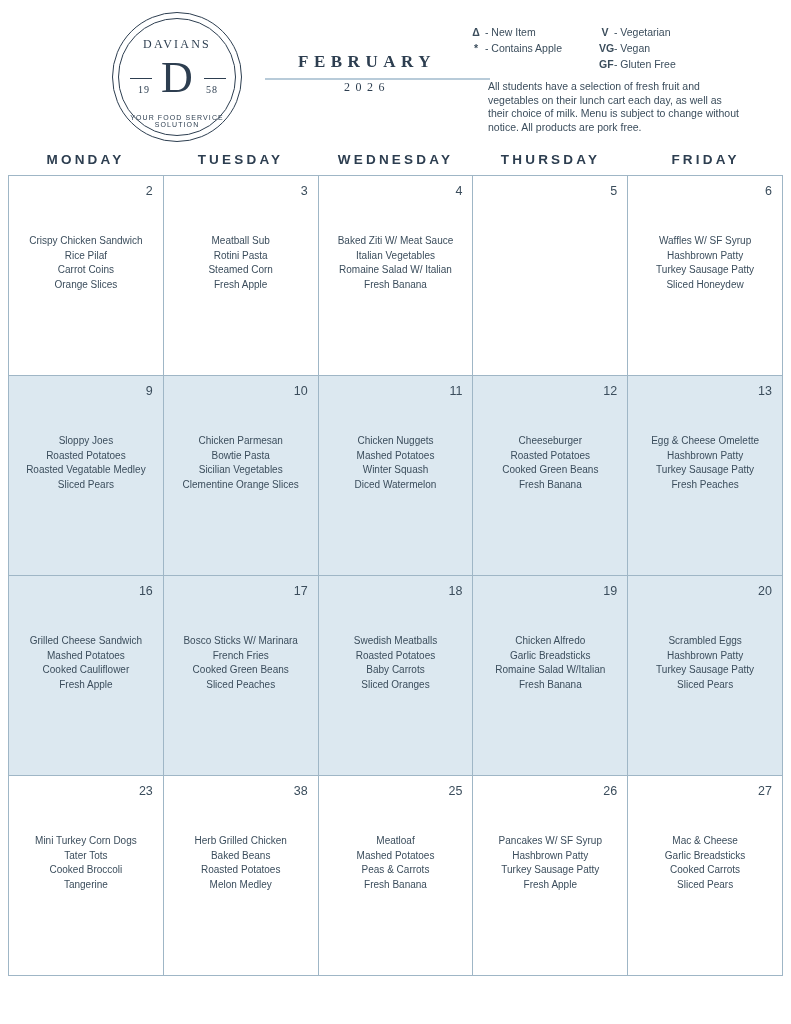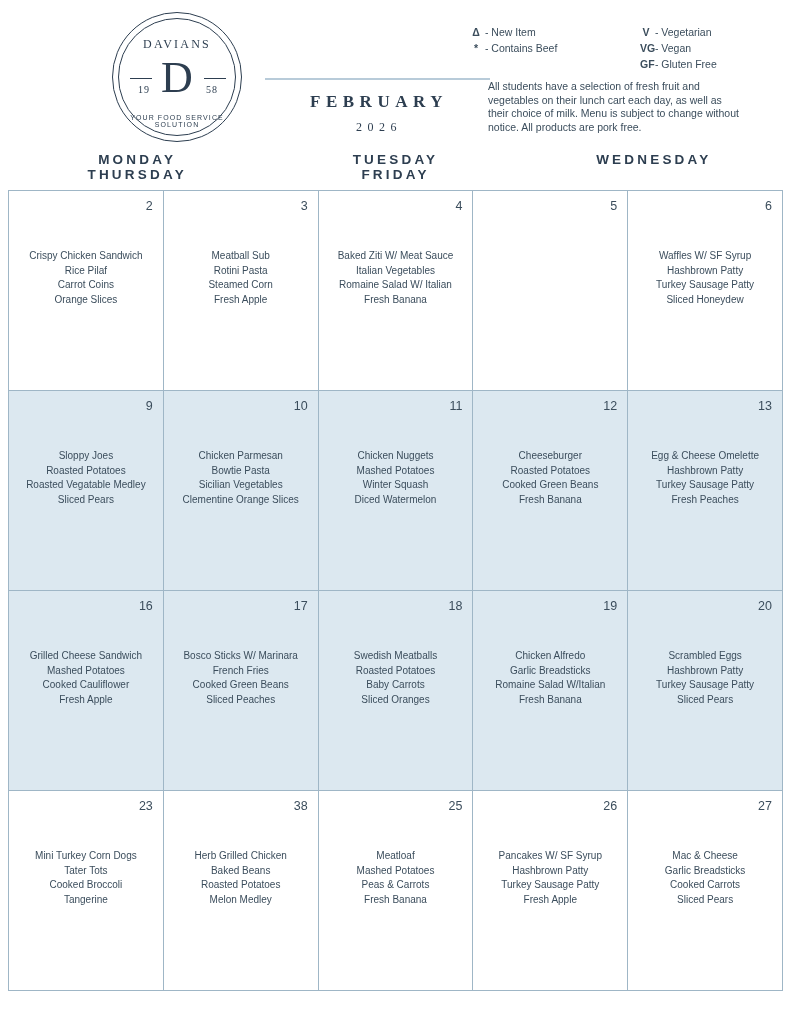--- a/index.html
+++ b/index.html
@@ -99,25 +99,24 @@
     left: 0;
     width: 130px;
     text-align: center;
     font-size: 7px;
     letter-spacing: 1.1px;
     color: #2d3e50;
   }
 
   .month-block {
     position: absolute;
-    left: 284px;
+    left: 272px;
     top: 52px;
     width: 190px;
     text-align: center;
-    margin-top: 40px;
   }
   .month-name {
     font-size: 17px;
     letter-spacing: 5.5px;
     color: #2d3e50;
     font-weight: bold;
     font-family: "Liberation Serif", serif;
   }
   .month-year {
     margin-top: 8px;
@@ -139,21 +138,21 @@
     position: absolute;
     left: 470px;
     top: 24px;
     width: 300px;
     font-size: 10.5px;
     color: #3b4d5c;
   }
   .legend-cols {
     display: flex;
     gap: 17px;
-    justify-content: space-between;
+    justify-content: flex-start;
   }
   .legend-col { line-height: 16px; }
   .legend-col.left { width: 112px; text-align: left; }
   .legend-col.right { width: 130px; text-align: left; }
   .legend-row { white-space: nowrap; }
   .sym {
     display: inline-block;
     width: 12px;
     text-align: center;
     font-weight: bold;
@@ -164,21 +163,21 @@
     line-height: 13.5px;
     color: #3b4d5c;
     text-align: left;
     width: 252px;
     margin-left: 18px;
   }
 
   
   .dow-row {
     display: grid;
-    grid-template-columns: repeat(3, 1fr);
+    grid-template-columns: repeat(5, 1fr);
     margin: 0 8px;
     padding-bottom: 8px;
   }
   .dow {
     text-align: center;
     font-size: 13.5px;
     font-weight: bold;
     letter-spacing: 3.2px;
     color: #2d3e50;
   }
@@ -244,21 +243,21 @@
 
     <div class="legend">
       <div class="legend-cols">
         <div class="legend-col left">
           <div class="legend-row">
             <span class="sym">Δ</span>
             <span>- New Item</span>
           </div>
           <div class="legend-row">
             <span class="sym">*</span>
-            <span>- Contains Beef</span>
+            <span>- Contains Apple</span>
           </div>
         </div>
         <div class="legend-col right">
           <div class="legend-row">
             <span class="sym">V</span>
             <span>- Vegetarian</span>
           </div>
           <div class="legend-row">
             <span class="sym">VG</span>
             <span>- Vegan</span>

